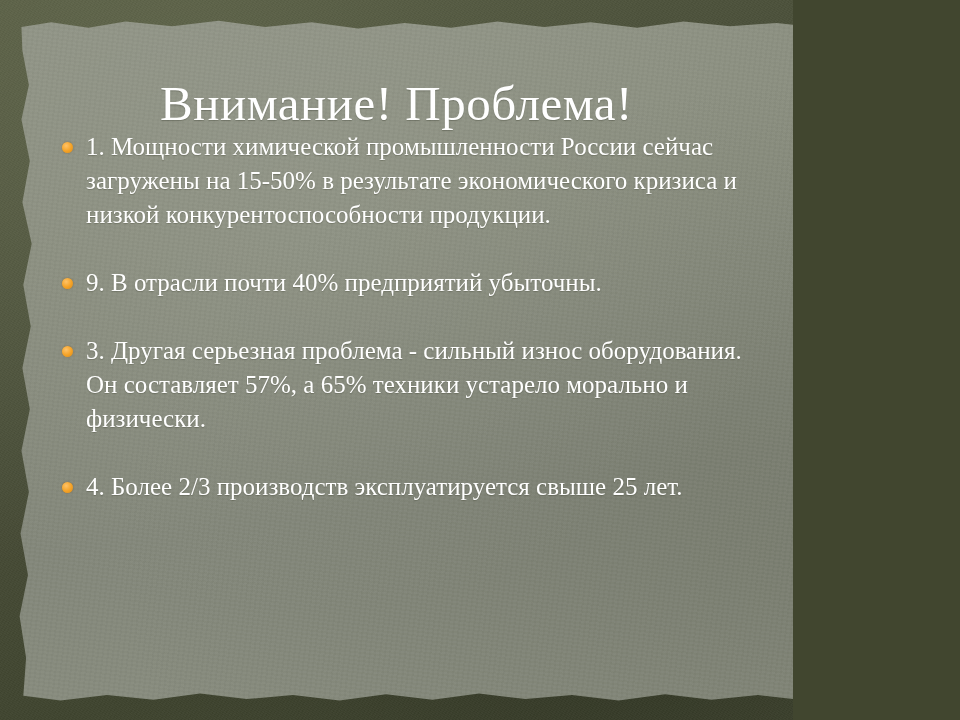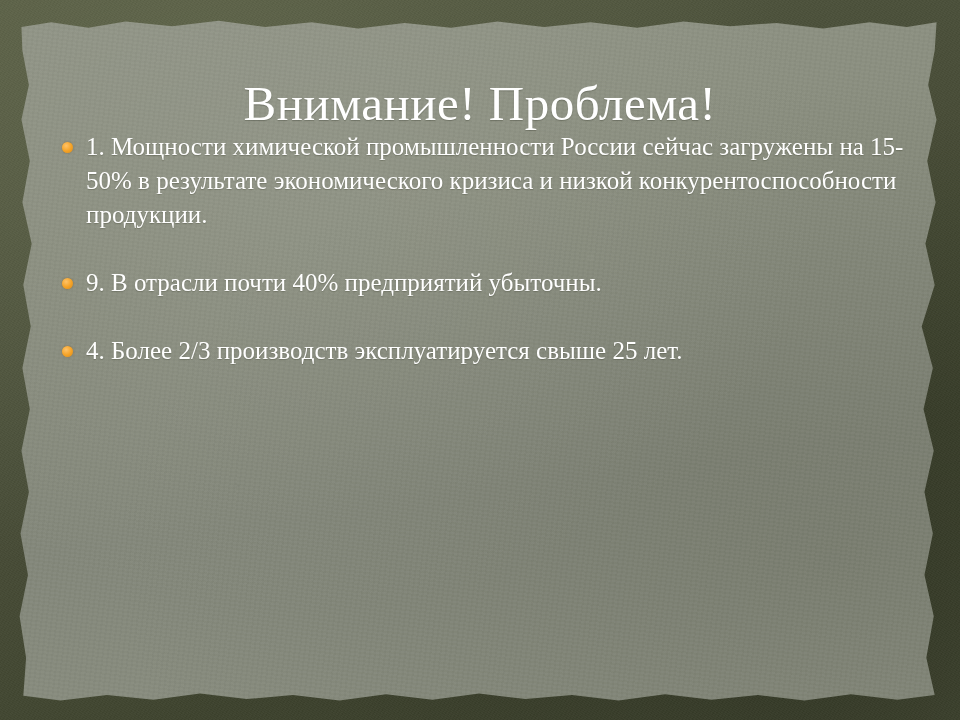--- a/index.html
+++ b/index.html
@@ -5,21 +5,21 @@
 <style>
   html, body {
     margin: 0;
     padding: 0;
     background: #41462f;
   }
 
   
   .slide {
     position: relative;
-    width: 960px;
+    width: 793px;
     height: 720px;
     overflow: hidden;
     background-color: #4b5039;
     background-image:
       radial-gradient(ellipse at 18% 12%, rgba(110,116,88,0.45) 0%, rgba(110,116,88,0) 55%),
       radial-gradient(ellipse at 82% 88%, rgba(38,42,28,0.55) 0%, rgba(38,42,28,0) 60%),
       linear-gradient(158deg, #565b42 0%, #4a4f39 38%, #3f442f 72%, #474c36 100%);
     font-family: "Liberation Serif", "DejaVu Serif", serif;
   }
 
@@ -156,20 +156,24 @@
       <li class="bullet-item">
         <span class="bullet-dot"></span>
         <span class="bullet-text">1. Мощности химической промышленности России сейчас загружены на 15-50% в результате экономического кризиса и низкой конкурентоспособности продукции.</span>
       </li>
 
       <li class="bullet-item">
         <span class="bullet-dot"></span>
         <span class="bullet-text">9. В отрасли почти 40% предприятий убыточны.</span>
       </li>
 
+      <li class="bullet-item">
+        <span class="bullet-dot"></span>
+        <span class="bullet-text">3. Другая серьезная проблема - сильный износ оборудования. Он составляет 57%, а 65% техники устарело морально и физически.</span>
+      </li>
 
       <li class="bullet-item">
         <span class="bullet-dot"></span>
         <span class="bullet-text">4.  Более 2/3 производств эксплуатируется свыше 25 лет.</span>
       </li>
 
     </ul>
 
   </div>
 </div>

